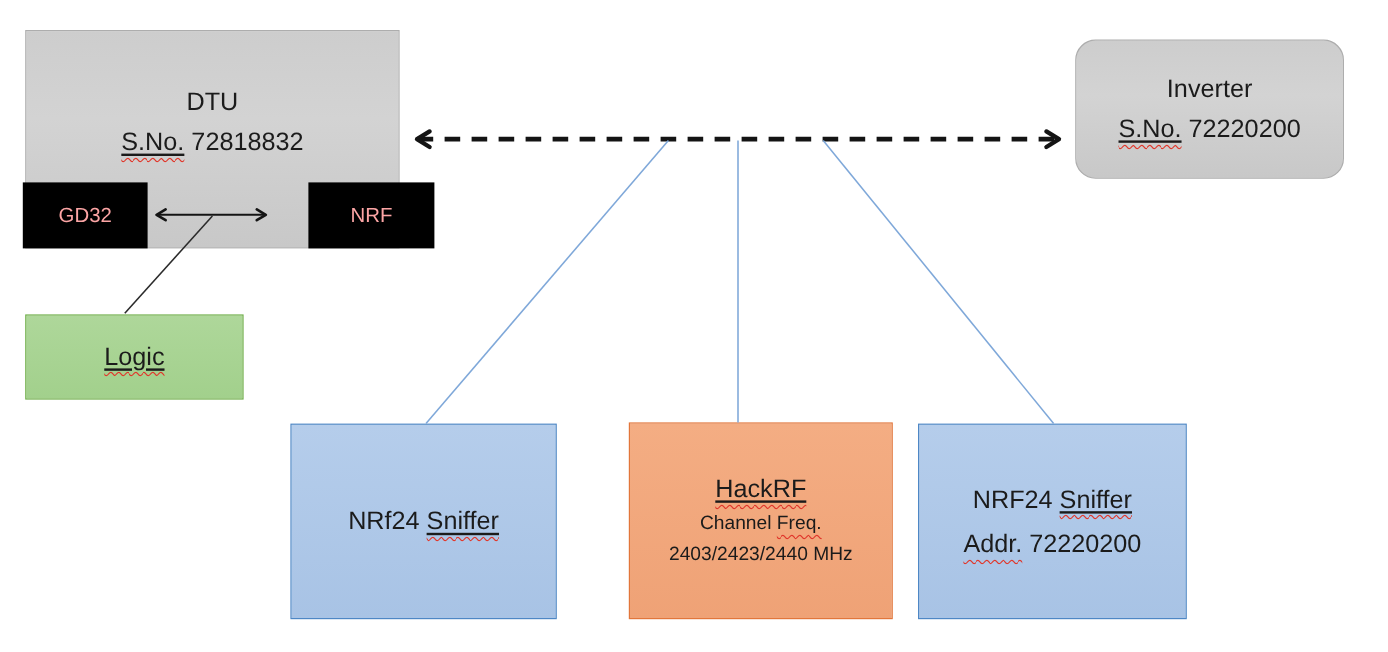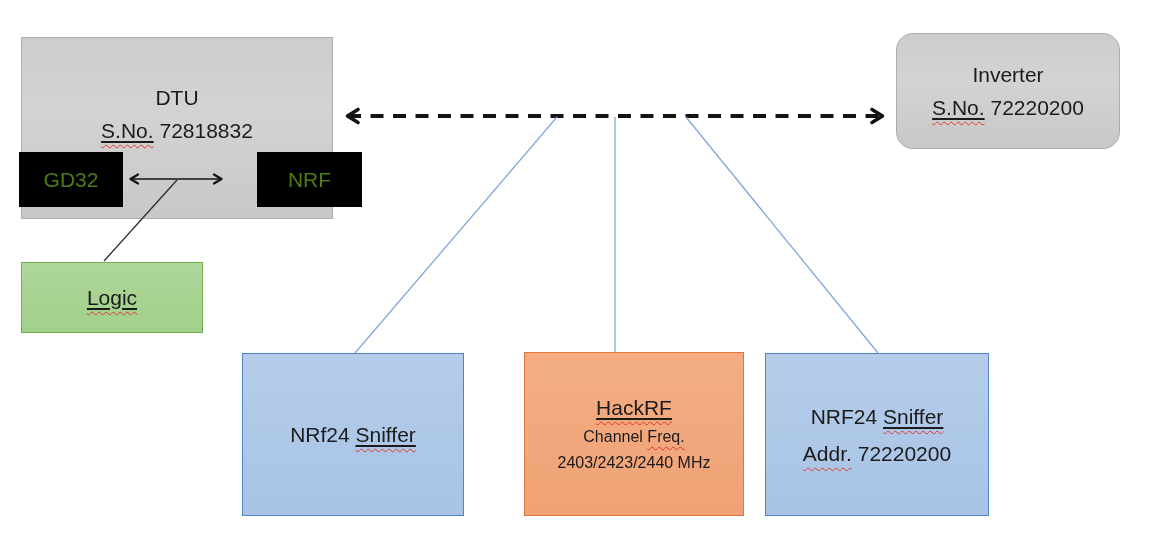--- a/index.html
+++ b/index.html
@@ -8,26 +8,26 @@
     font-family:"Liberation Sans",sans-serif;color:#1b1b1b;
   }
   .box{position:absolute;display:flex;flex-direction:column;justify-content:center;align-items:center;box-sizing:border-box;text-align:center;}
   .line{white-space:pre-wrap;}
 
   
   .gray{
     background:linear-gradient(180deg,#cdcdcd 0%,#d3d3d3 40%,#c8c8c8 100%);
     border:1.5px solid #adadad;
   }
-  .dtu{left:21px;top:25px;width:312px;height:182px;padding-bottom:28px;margin-top:12px;}
+  .dtu{left:21px;top:25px;width:312px;height:182px;padding-bottom:28px;}
   .inverter{left:896px;top:33px;width:224px;height:116px;border-radius:17px;}
   .lg{font-size:21px;line-height:33px;}
 
   
-  .chip{background:#000000;color:#4d7c0f;font-size:21px;}
+  .chip{background:#000000;color:#fca5a5;font-size:17px;}
   .gd32{left:19px;top:152px;width:104px;height:55px;}
   .nrfchip{left:229px;top:152px;width:105px;height:55px;margin-left:28px;}
 
   
   .logic{
     left:21px;top:262px;width:182px;height:71px;
     background:linear-gradient(180deg,#aed79a 0%,#a2d08c 100%);
     border:1.5px solid #6fae49;font-size:21px;
   }
 

